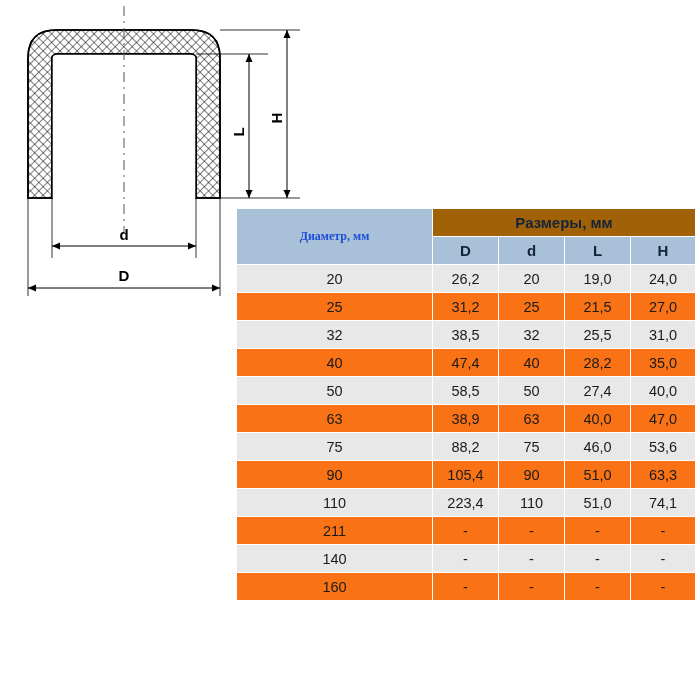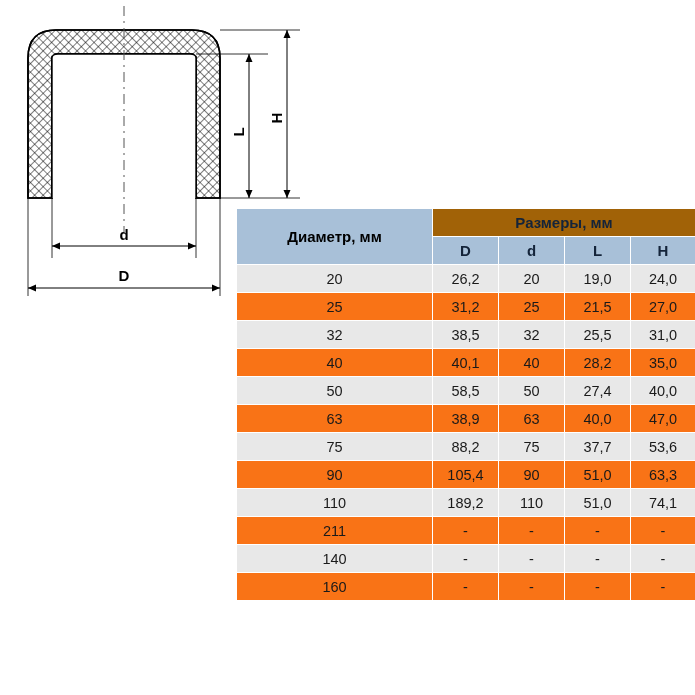--- a/index.html
+++ b/index.html
@@ -60,24 +60,25 @@
     vertical-align: middle;
   }
   .head-cell {
     background: #a16207;
     color: #14243a;
     font-weight: bold;
     font-size: 15px;
   }
   .head-diam {
     background: #a8c0d8;
-    color: #000000;
-    font-weight: bold;
-    font-size: 15px;
+    color: #1d4ed8;
+    font-weight: bold;
+    font-size: 12px;
     height: 54px;
+    font-family: Liberation Serif, serif;
   }
   .head-sub {
     background: #a8c0d8;
     color: #14243a;
     font-weight: bold;
     font-size: 15px;
   }
   .row-even td { background: #e8e8e8; }
   .row-odd  td { background: #f97316; }
   td.first-col { width: 196px; }
@@ -193,21 +194,21 @@
           </tr>
           <tr class="row-even">
             <td class="first-col">32</td>
             <td>38,5</td>
             <td>32</td>
             <td>25,5</td>
             <td>31,0</td>
           </tr>
           <tr class="row-odd">
             <td class="first-col">40</td>
-            <td>40,1</td>
+            <td>47,4</td>
             <td>40</td>
             <td>28,2</td>
             <td>35,0</td>
           </tr>
           <tr class="row-even">
             <td class="first-col">50</td>
             <td>58,5</td>
             <td>50</td>
             <td>27,4</td>
             <td>40,0</td>
@@ -216,33 +217,33 @@
             <td class="first-col">63</td>
             <td>38,9</td>
             <td>63</td>
             <td>40,0</td>
             <td>47,0</td>
           </tr>
           <tr class="row-even">
             <td class="first-col">75</td>
             <td>88,2</td>
             <td>75</td>
-            <td>37,7</td>
+            <td>46,0</td>
             <td>53,6</td>
           </tr>
           <tr class="row-odd">
             <td class="first-col">90</td>
             <td>105,4</td>
             <td>90</td>
             <td>51,0</td>
             <td>63,3</td>
           </tr>
           <tr class="row-even">
             <td class="first-col">110</td>
-            <td>189,2</td>
+            <td>223,4</td>
             <td>110</td>
             <td>51,0</td>
             <td>74,1</td>
           </tr>
           <tr class="row-odd">
             <td class="first-col">211</td>
             <td>-</td>
             <td>-</td>
             <td>-</td>
             <td>-</td>

